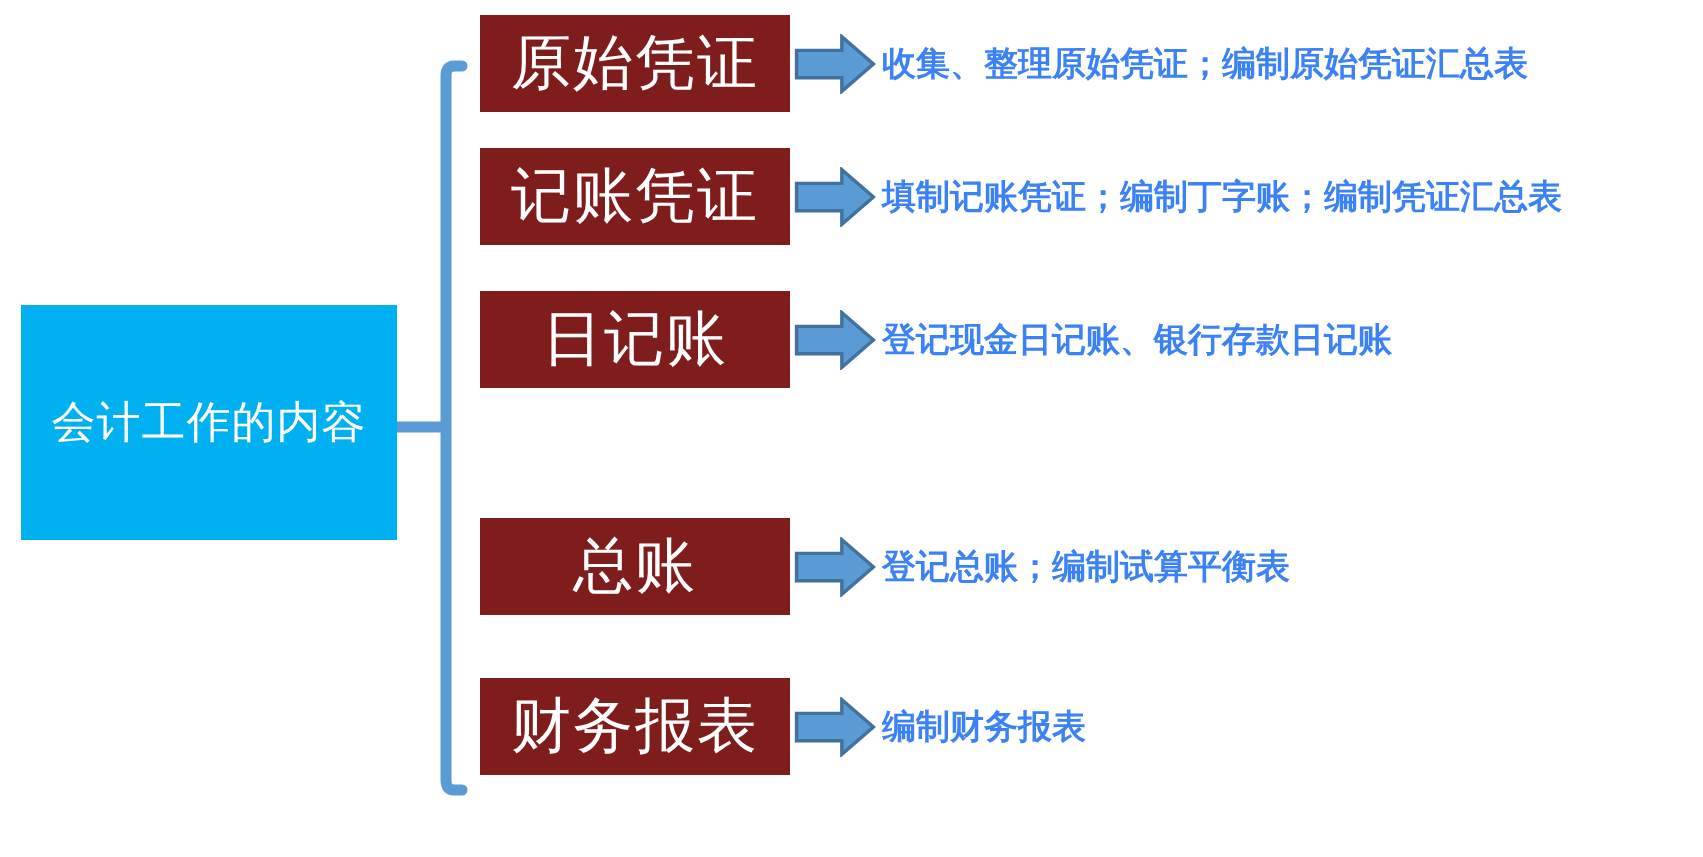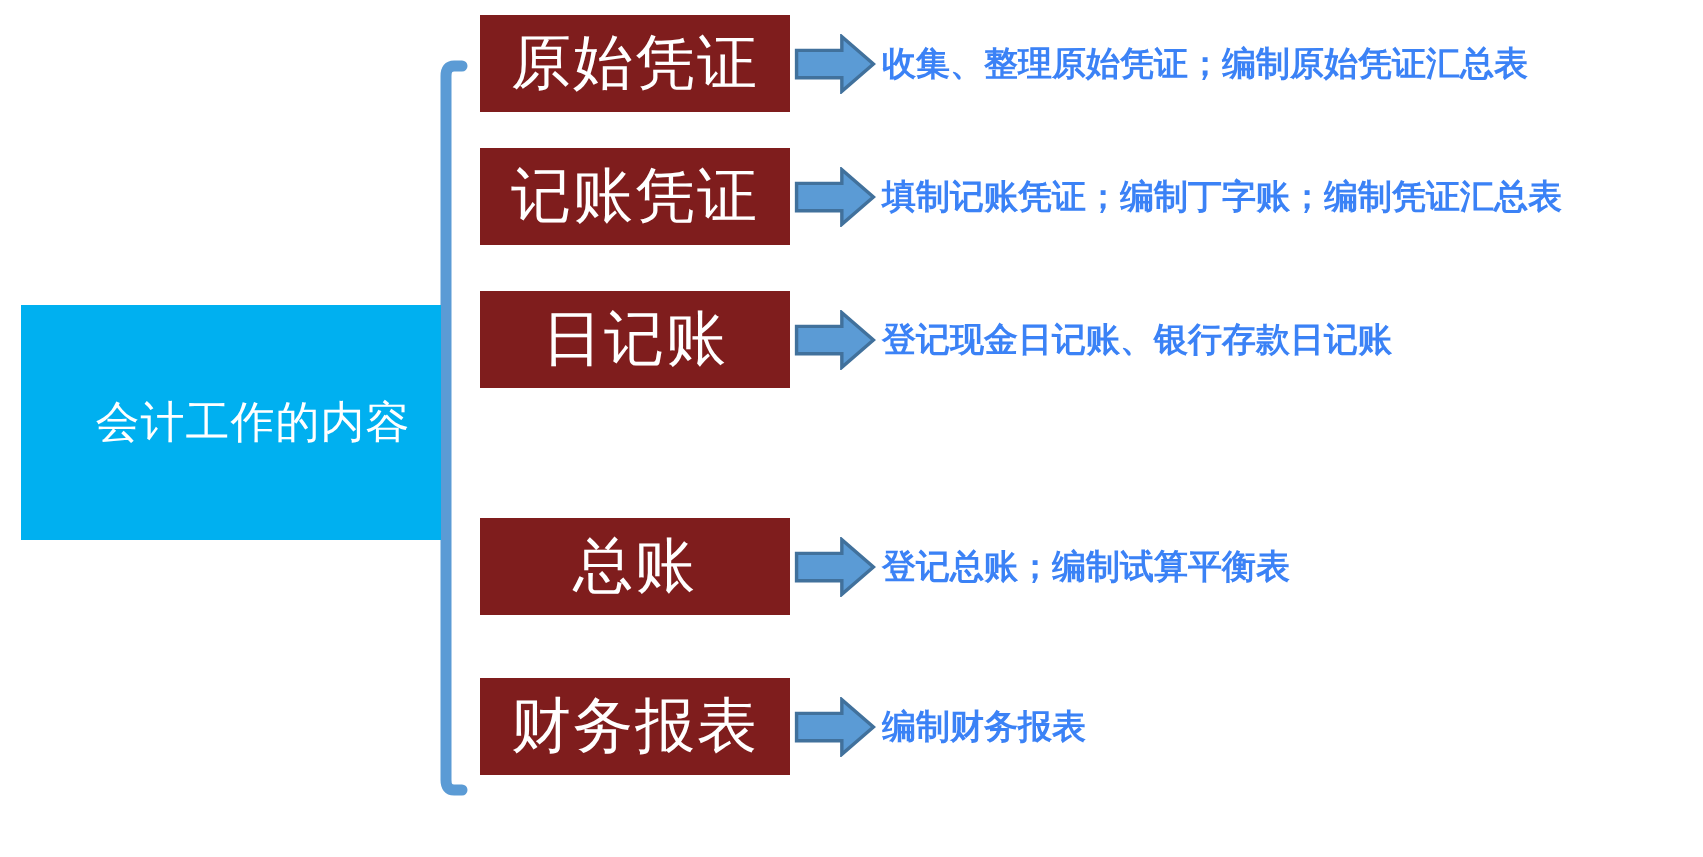--- a/index.html
+++ b/index.html
@@ -21,21 +21,20 @@
     height: 235px;
     background: #00B0F0;
     color: #ffffff;
     display: flex;
     align-items: center;
     justify-content: center;
     font-size: 44px;
     letter-spacing: 1px;
     text-align: left;
     line-height: 1.1;
-    padding-left: 44px;
   }
 
   
   .connector-svg {
     position: absolute;
     left: 0; top: 0;
     width: 1703px; height: 857px;
     pointer-events: none;
   }
 

